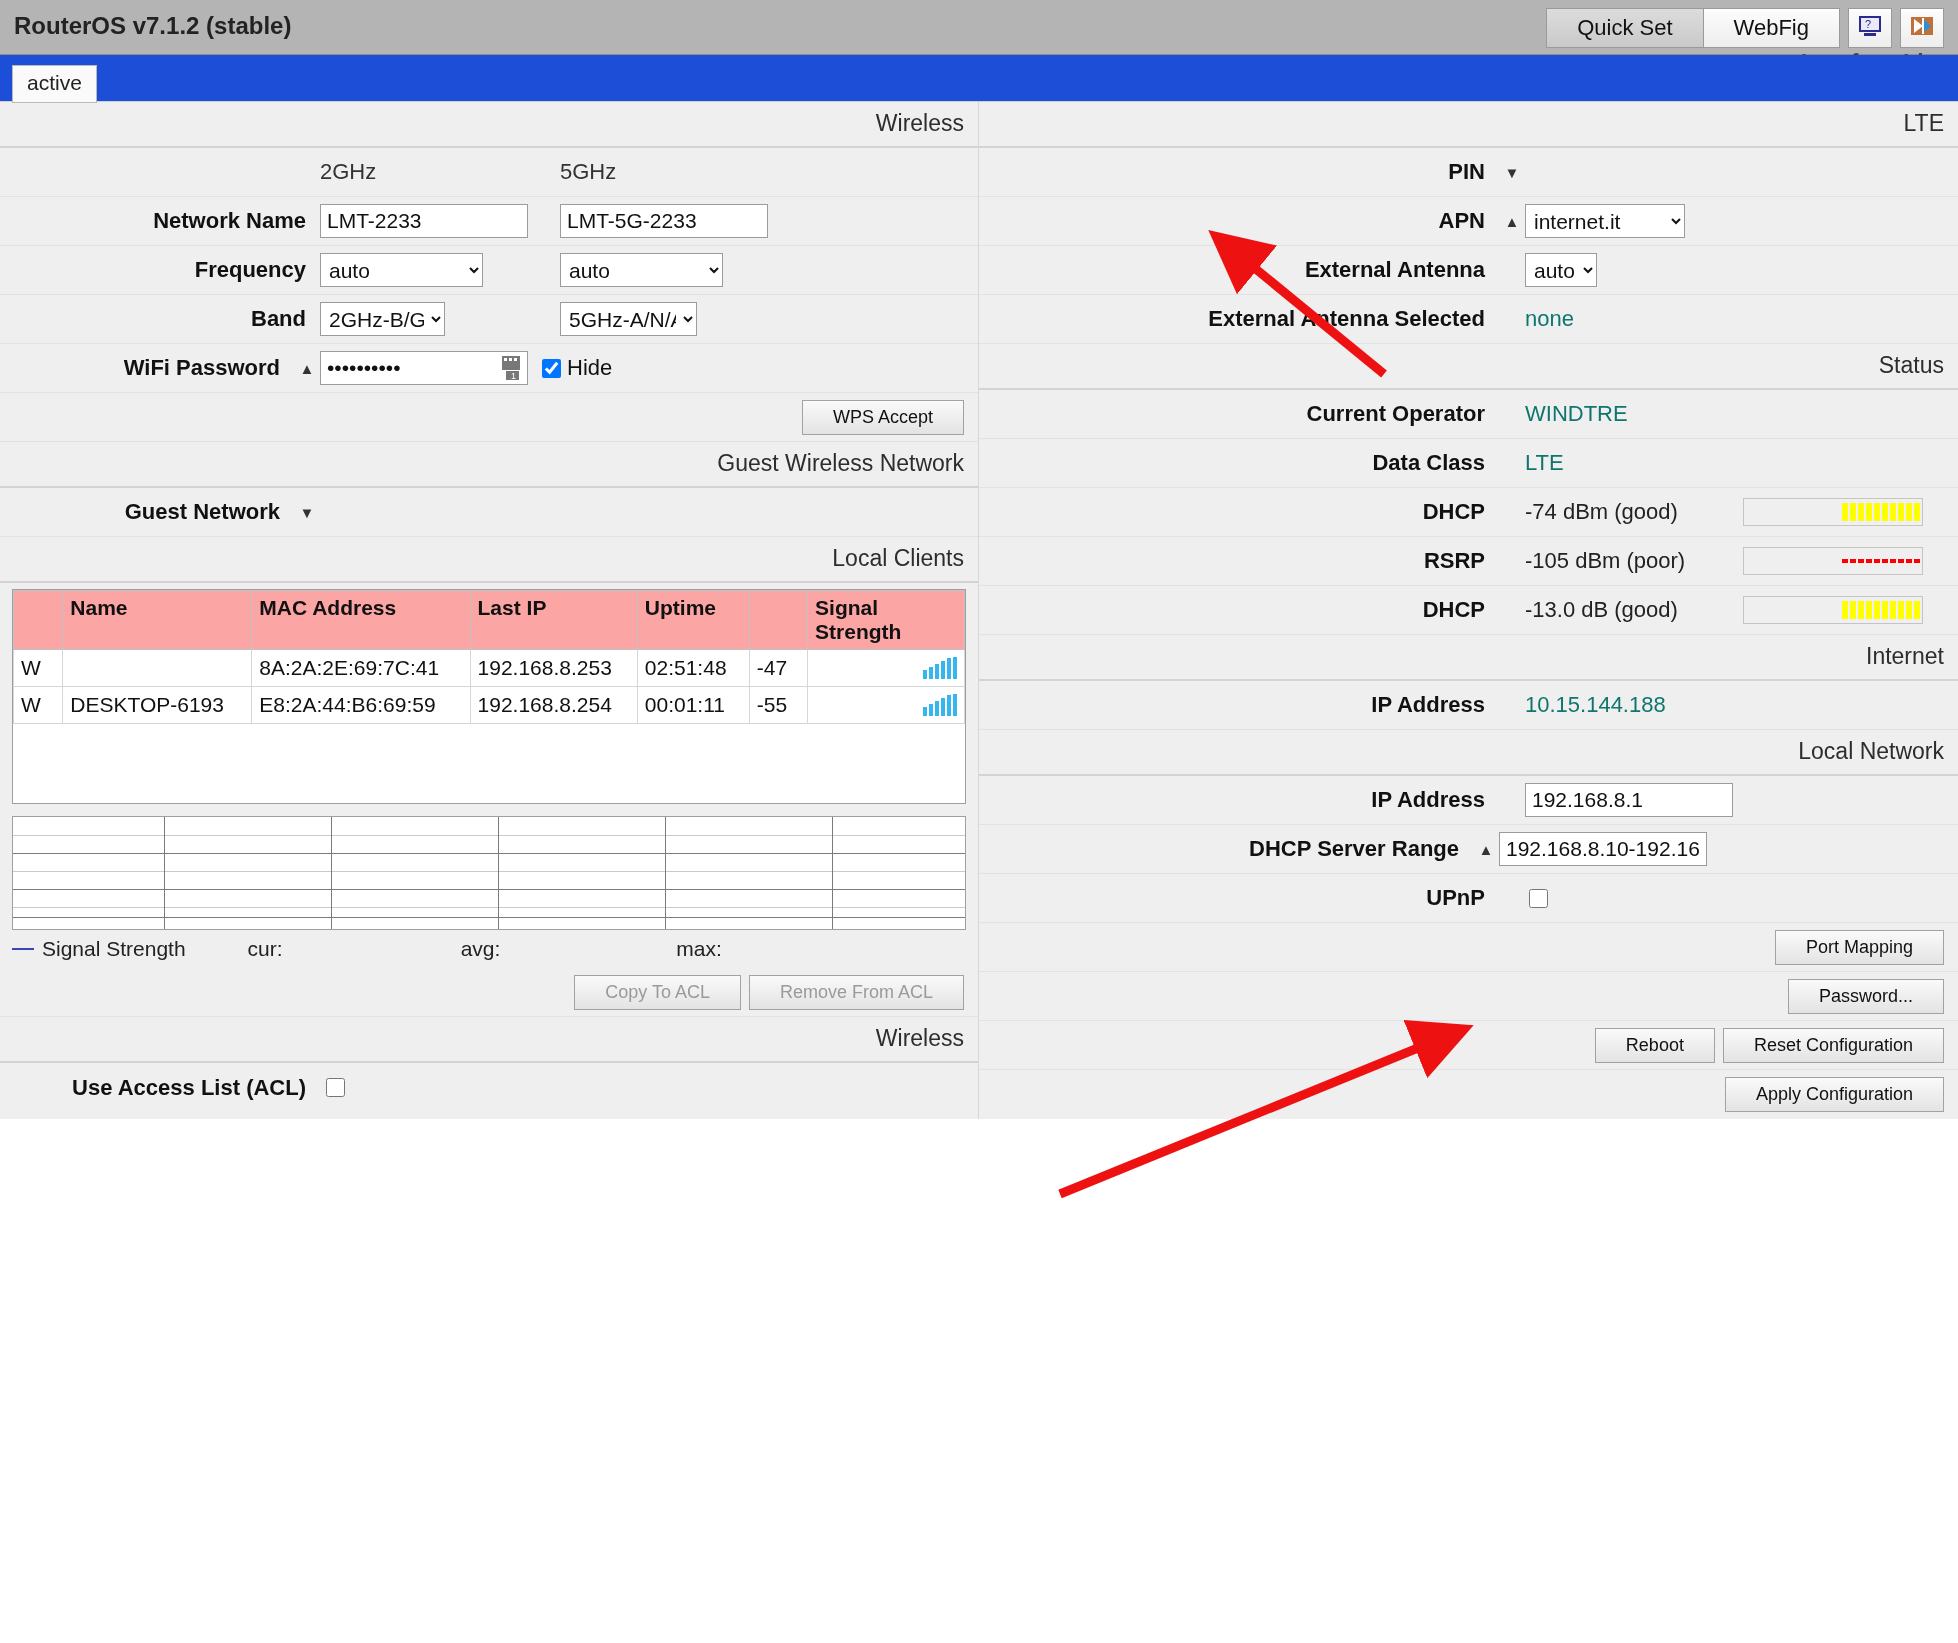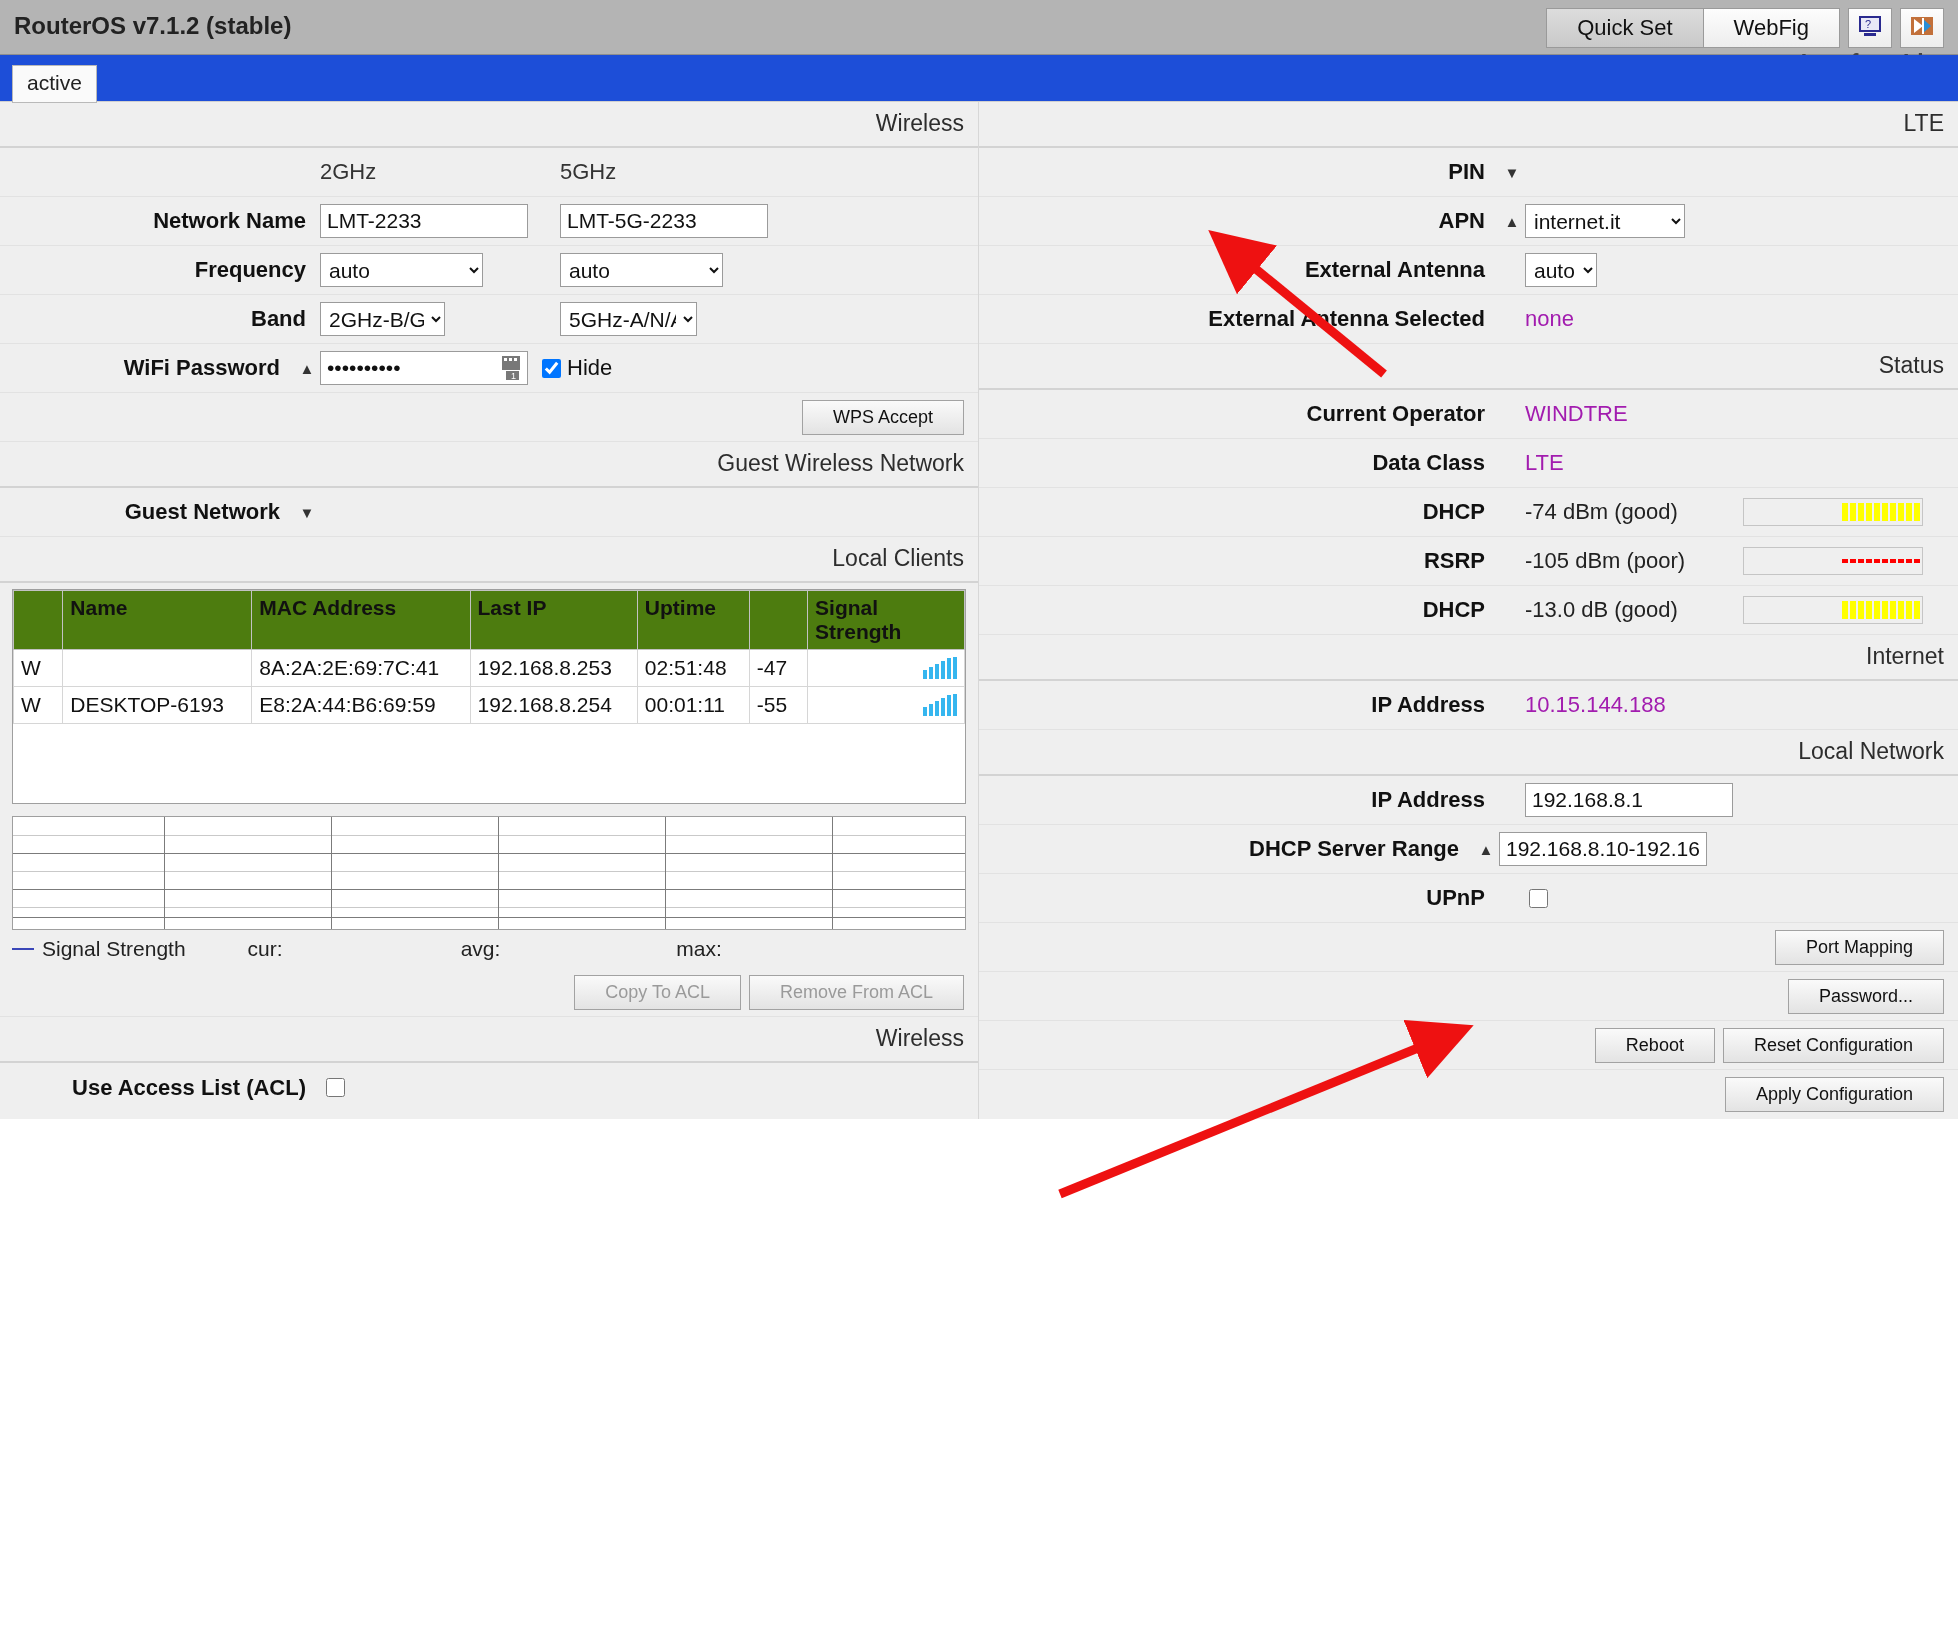--- a/index.html
+++ b/index.html
@@ -104,21 +104,21 @@
     width: 320px;
     text-align: right;
     font-size: 22px;
     font-weight: bold;
     color: #111;
     padding-right: 14px;
     flex: none;
   }
   .val {
     font-size: 22px;
-    color: #a21caf;
+    color: #0f766e;
   }
   .arr {
     width: 26px; flex: none;
     font-size: 15px; color: #333;
     text-align: center;
     cursor: pointer;
   }
   
   input.txt {
     font-family: "Liberation Sans", sans-serif;
@@ -169,21 +169,21 @@
   }
   
   .tblwrap {
     margin: 6px 12px 0 12px;
     border: 1px solid #9f9f9f;
     background: #fff;
     height: 215px;
   }
   table.clients { width: 100%; border-collapse: collapse; }
   table.clients th {
-    background: #4d7c0f;
+    background: #fca5a5;
     border: 1px solid #c2c2c2;
     font-size: 21px;
     text-align: left;
     padding: 5px 7px;
     font-weight: bold;
     color: #111;
     vertical-align: top;
   }
   table.clients td {
     border: 1px solid #d6d6d6;

